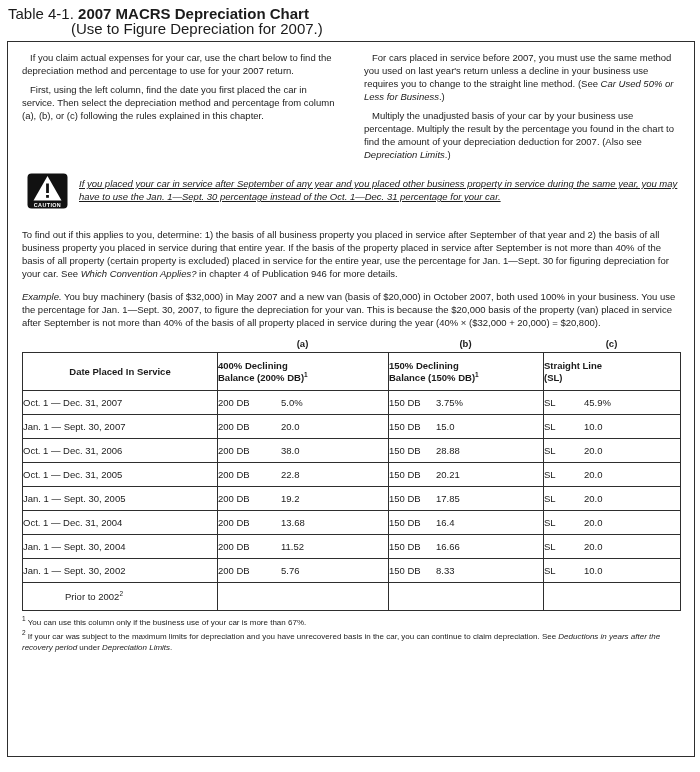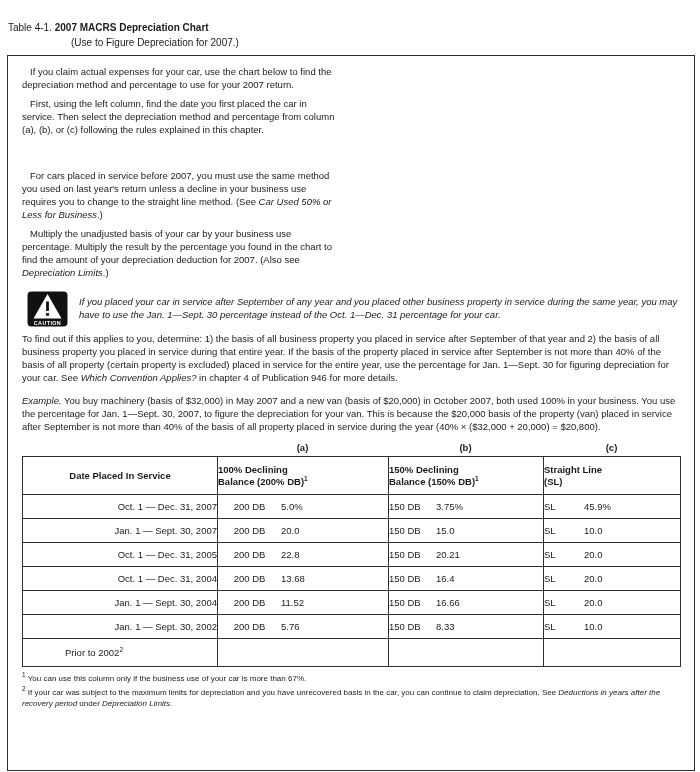--- a/index.html
+++ b/index.html
@@ -3,44 +3,44 @@
 <meta charset="utf-8">
 <style>
   html,body { margin:0; padding:0; }
   body {
     width:700px; height:772px;
     background:#ffffff;
     color:#1b1b1b;
     font-family:"Liberation Sans", sans-serif;
     -webkit-font-smoothing:antialiased;
   }
-  .title-block { margin:20px 0 0 8px; font-size:10px; line-height:15px; }
+  .title-block { margin:6px 0 0 8px; font-size:15px; line-height:15px; }
   .title-line1 .t-main { font-weight:bold; }
   .title-line2 { margin-left:63px; }
 
   .outer-box {
     margin:5px 5px 0 7px;
     border:1px solid #2e2e2e;
     height:716px;
     box-sizing:border-box;
     padding:9px 14px 0 14px;
   }
 
-  .intro { display:flex; gap:27px; font-size:9.5px; line-height:13px;flex-direction:column; }
+  .intro { display:flex; gap:27px; font-size:9.5px; line-height:13px; }
   .intro .col { width:315px; }
   .intro p { margin:0 0 6px 0; text-indent:8px; }
   .it { font-style:italic; }
 
-  .caution-row { display:flex; align-items:flex-start; margin-top:6px; margin-left:5px; }
+  .caution-row { display:flex; align-items:flex-start; margin-top:6px; margin-left:5px;text-decoration:underline; }
   .caution-text {
     font-style:italic; font-size:9.5px; line-height:13px;
     margin-left:11px; padding-top:4px; flex:1;
   }
 
-  .para { font-size:9.5px; line-height:13px; margin-top:1px; }
+  .para { font-size:9.5px; line-height:13px; margin-top:15px; }
   .para.example { margin-top:5px; }
 
   .letters { display:flex; margin-top:7px; font-weight:bold; font-size:9.5px; line-height:12px; }
   .letters .l-date { width:195px; }
   .letters .l-a { width:171px; text-align:center; }
   .letters .l-b { width:155px; text-align:center; }
   .letters .l-c { width:137px; text-align:center; }
 
   table.macrs {
     border-collapse:collapse; table-layout:fixed;
@@ -54,28 +54,28 @@
   table.macrs thead tr { height:38px; }
   table.macrs tbody tr { height:24px; }
   table.macrs tbody tr:last-child { height:28px; }
 
   td.hdate { text-align:center; font-weight:bold; vertical-align:middle; }
   td.h { font-weight:bold; vertical-align:middle; }
   td.ha { padding-left:26px; }
   td.hb { padding-left:9px; }
   td.hc { padding-left:15px; }
 
-  td.c-date { text-align:right; vertical-align:middle; }
+  td.c-date { text-align:left; vertical-align:middle; }
   td.c-date.left { text-align:left; padding-left:42px; box-sizing:border-box; }
 
   td.cm { vertical-align:middle; box-sizing:border-box; }
   td.ca { padding-left:27px; }
   td.cb { padding-left:26px; }
   td.cc { padding-left:22px; }
-  td.ca .m { display:inline-block; width:63px;text-align:center; }
+  td.ca .m { display:inline-block; width:63px; }
   td.cb .m { display:inline-block; width:47px; }
   td.cc .m { display:inline-block; width:40px; }
 
   sup { font-size:6.5px; vertical-align:super; line-height:0; }
 
   .footnotes { margin-top:6px; font-size:8px; line-height:11px; }
   .footnotes p { margin:0 0 3px 0; }
 </style>
 </head>
 <body>
@@ -126,21 +126,21 @@
     <colgroup>
       <col style="width:195px">
         <col style="width:171px">
         <col style="width:155px">
         <col style="width:137px">
     </colgroup>
     <thead>
       <tr>
         <td class="hdate">Date Placed In Service</td>
         <td class="h ha">
-          <span>100% Declining</span><br>
+          <span>400% Declining</span><br>
           <span>Balance (200% DB)</span><sup>1</sup>
         </td>
         <td class="h hb">
           <span>150% Declining</span><br>
           <span>Balance (150% DB)</span><sup>1</sup>
         </td>
         <td class="h hc">
           <span>Straight Line</span><br>
           <span>(SL)</span>
         </td>
@@ -153,23 +153,35 @@
           <td class="cm cb"><span class="m">150 DB</span><span class="v">3.75%</span></td>
           <td class="cm cc"><span class="m">SL</span><span class="v">45.9%</span></td>
         </tr>
         <tr>
           <td class="c-date"><span>Jan. 1 — Sept. 30, 2007</span><sup></sup></td>
           <td class="cm ca"><span class="m">200 DB</span><span class="v">20.0</span></td>
           <td class="cm cb"><span class="m">150 DB</span><span class="v">15.0</span></td>
           <td class="cm cc"><span class="m">SL</span><span class="v">10.0</span></td>
         </tr>
         <tr>
+          <td class="c-date"><span>Oct. 1 — Dec. 31, 2006</span><sup></sup></td>
+          <td class="cm ca"><span class="m">200 DB</span><span class="v">38.0</span></td>
+          <td class="cm cb"><span class="m">150 DB</span><span class="v">28.88</span></td>
+          <td class="cm cc"><span class="m">SL</span><span class="v">20.0</span></td>
+        </tr>
+        <tr>
           <td class="c-date"><span>Oct. 1 — Dec. 31, 2005</span><sup></sup></td>
           <td class="cm ca"><span class="m">200 DB</span><span class="v">22.8</span></td>
           <td class="cm cb"><span class="m">150 DB</span><span class="v">20.21</span></td>
+          <td class="cm cc"><span class="m">SL</span><span class="v">20.0</span></td>
+        </tr>
+        <tr>
+          <td class="c-date"><span>Jan. 1 — Sept. 30, 2005</span><sup></sup></td>
+          <td class="cm ca"><span class="m">200 DB</span><span class="v">19.2</span></td>
+          <td class="cm cb"><span class="m">150 DB</span><span class="v">17.85</span></td>
           <td class="cm cc"><span class="m">SL</span><span class="v">20.0</span></td>
         </tr>
         <tr>
           <td class="c-date"><span>Oct. 1 — Dec. 31, 2004</span><sup></sup></td>
           <td class="cm ca"><span class="m">200 DB</span><span class="v">13.68</span></td>
           <td class="cm cb"><span class="m">150 DB</span><span class="v">16.4</span></td>
           <td class="cm cc"><span class="m">SL</span><span class="v">20.0</span></td>
         </tr>
         <tr>
           <td class="c-date"><span>Jan. 1 — Sept. 30, 2004</span><sup></sup></td>

